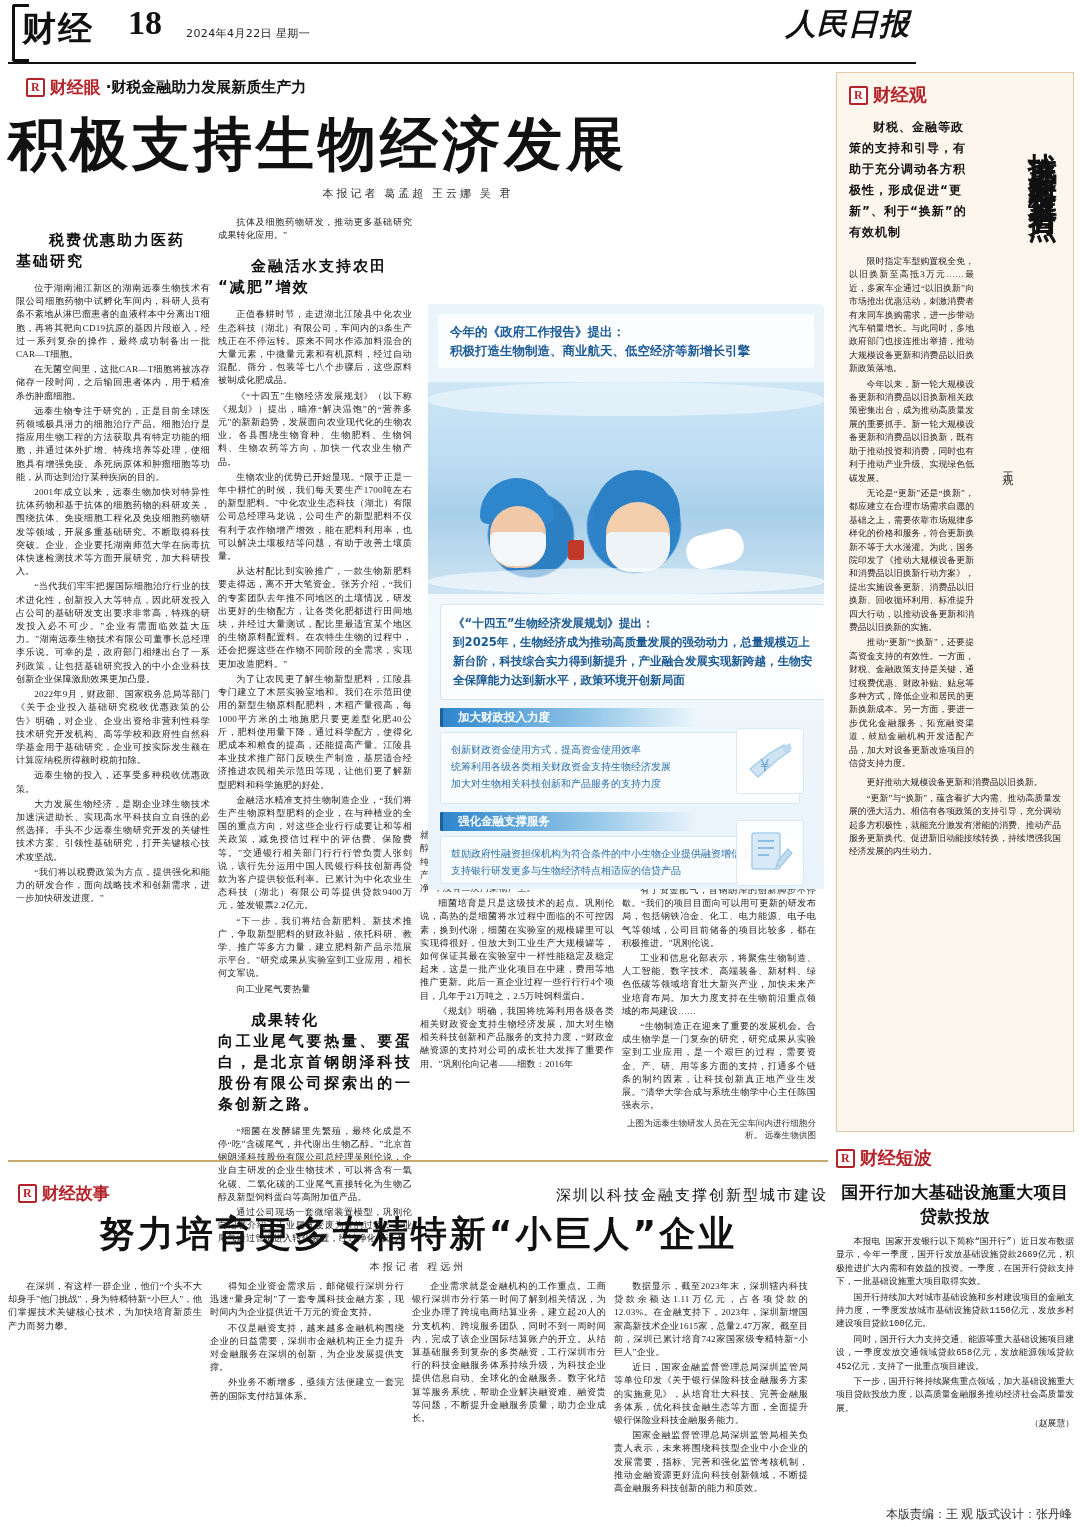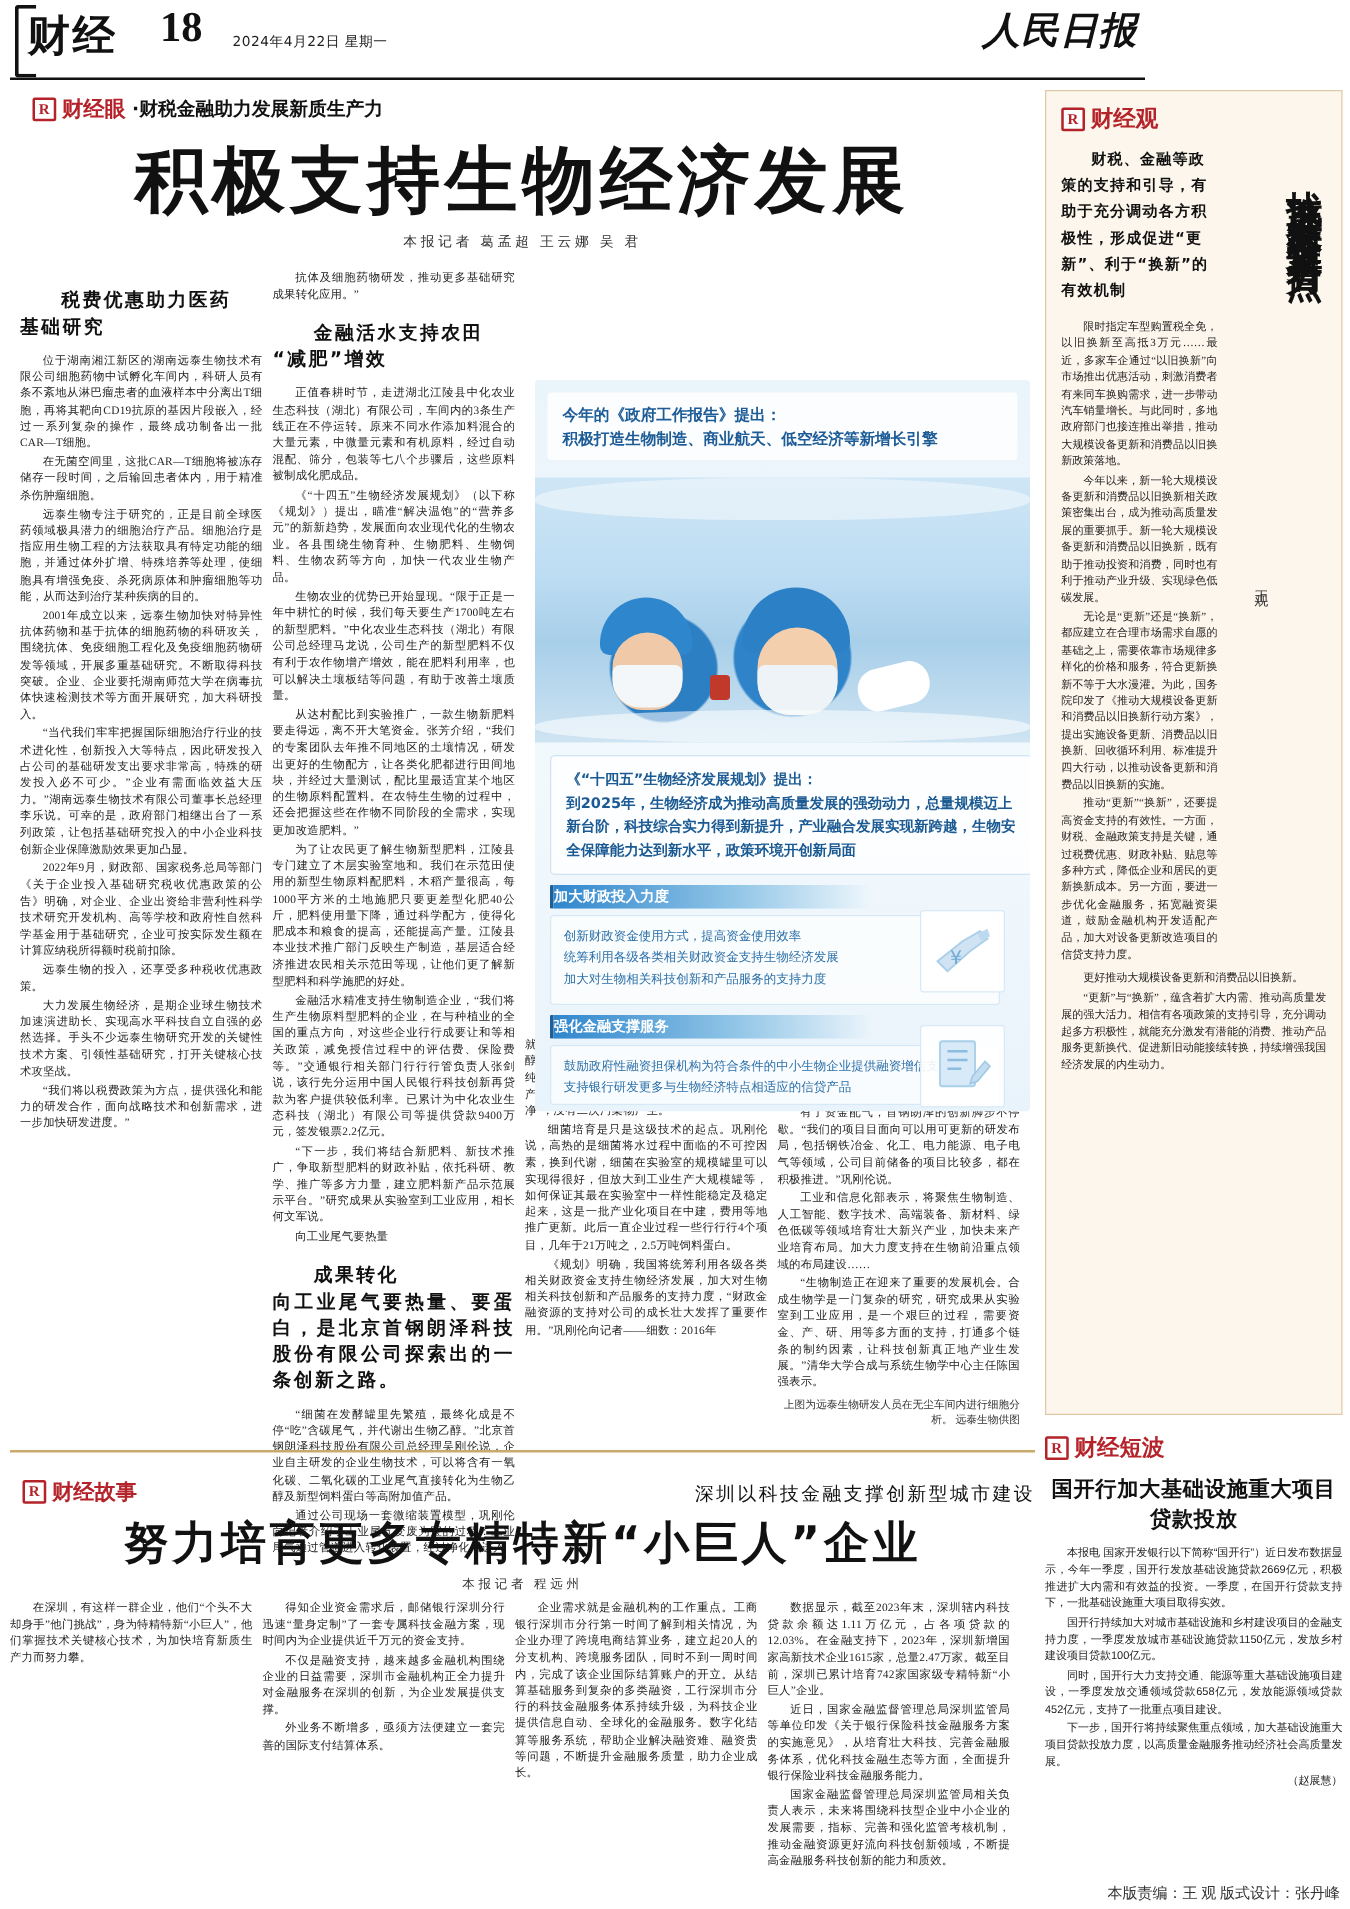--- a/index.html
+++ b/index.html
@@ -42,21 +42,21 @@
     display:inline-block;border:2px solid #b5232a;color:#b5232a;background:#fff;
     font-family:"Liberation Serif",serif;font-size:12px;font-weight:bold;
     line-height:13px;padding:1px 3px;border-radius:2px;
   }
   .flag .ftext{font-size:17px;font-weight:bold;}
   .flag .fsub{font-size:15px;font-weight:bold;color:#111;}
 
   .kicker-row{position:absolute;left:18px;top:12px;}
 
   .headline{
-    position:absolute;left:0;top:42px;width:820px;text-align:center;
+    position:absolute;left:0;top:42px;width:820px;text-align:left;
     font-size:58px;font-weight:bold;letter-spacing:4px;color:#111;
     font-family:"DejaVu Sans","Liberation Sans",sans-serif;
   }
   .byline{
     position:absolute;left:0;top:122px;width:820px;text-align:center;
     font-size:11px;color:#333;letter-spacing:3px;font-family:"Liberation Serif",serif;
   }
 
   
   .cols{position:absolute;left:8px;top:152px;width:812px;height:880px;}
@@ -107,21 +107,21 @@
   .ph-red{left:140px;top:158px;width:16px;height:20px;background:#c0392b;border-radius:3px;}
 
   .info-quote{
     position:absolute;left:12px;top:300px;width:360px;
     background:rgba(255,255,255,.78);border:1px solid #cfe4f4;border-radius:4px;
     padding:9px 12px;color:#1b5a93;font-size:11.6px;line-height:19px;font-weight:bold;
   }
   .sec-title{
     position:absolute;height:19px;left:12px;width:258px;
     background:linear-gradient(90deg,#2f86cd 0%,#8dc3e6 55%,rgba(200,228,246,0) 100%);
-    color:#fff;font-size:11.5px;font-weight:bold;line-height:19px;padding-left:0;
+    color:#fff;font-size:11.5px;font-weight:bold;line-height:19px;padding-left:15px;
     border-left:3px solid #1c5f9b;box-sizing:border-box;border-radius:1px;
   }
   .sec-body{
     position:absolute;left:12px;width:360px;
     background:rgba(255,255,255,.72);border:1px solid #d7e9f6;border-radius:3px;
     padding:8px 10px;box-sizing:border-box;
   }
   .sec-body li{
     list-style:none;color:#2b6fa8;font-size:10px;line-height:17px;margin:0;
   }
@@ -167,21 +167,21 @@
   .rail-body.full{width:100%;}
   .rail-body.full p{font-size:8.8px;}
 
   .brief{margin-top:14px;}
   .brief-head{
     font-size:17px;font-weight:bold;color:#111;line-height:24px;letter-spacing:.5px;
     margin:8px 0 8px 0;text-align:center;
   }
   .brief p{
     font-size:8.8px;line-height:13.4px;text-align:justify;color:#222;text-indent:2em;
-    margin:0 0 2px 0;font-family:Liberation Sans, sans-serif;
+    margin:0 0 2px 0;font-family:Liberation Mono, monospace;
   }
 
   
   .bottom{
     position:absolute;left:8px;top:1160px;width:820px;height:360px;
     border-top:2px solid #c8a96e;padding-top:10px;box-sizing:border-box;
   }
   .bt-flag{position:absolute;left:10px;top:20px;}
   .bt-shoulder{
     position:absolute;left:0;top:24px;width:820px;text-align:right;

